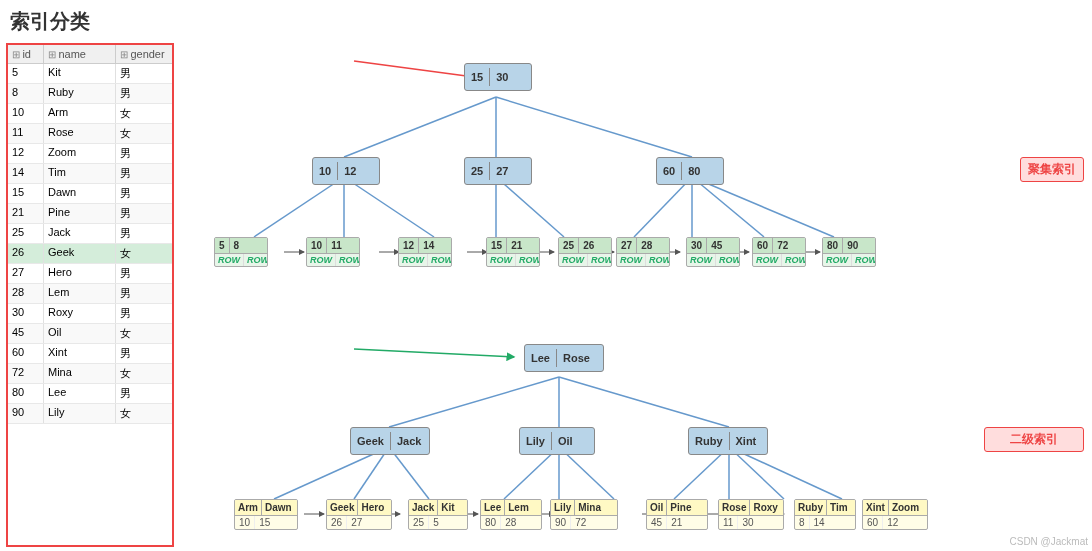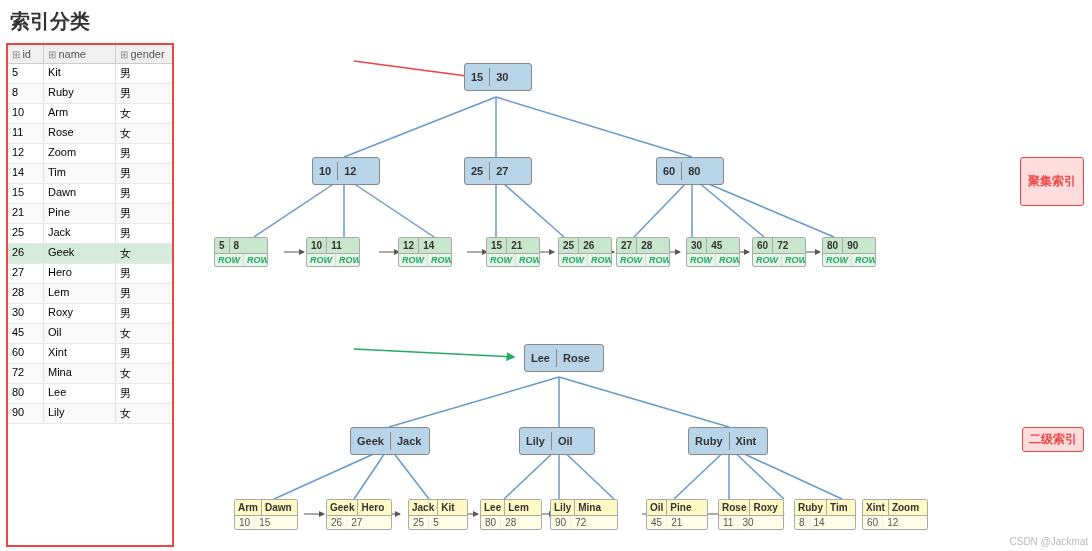--- a/index.html
+++ b/index.html
@@ -167,31 +167,31 @@
       font-size: 10px;
       border-right: 1px solid #eee;
     }
     .leaf-sec .sec-val:last-child { border-right: none; }
 
     .label-box {
       position: absolute;
       background: #ffdddd;
       border: 1.5px solid #e44;
       border-radius: 3px;
-      padding: 15px 7px;
+      padding: 3px 7px;
       color: #e44;
       font-size: 12px;
       font-weight: bold;
     }
     .label-box2 {
       position: absolute;
       background: #ffdddd;
       border: 1.5px solid #e44;
       border-radius: 3px;
-      padding: 3px 6px;
+      padding: 3px 25px;
       color: #e44;
       font-size: 12px;
       font-weight: bold;
     }
     .watermark {
       position: absolute;
       bottom: 4px;
       right: 4px;
       font-size: 10px;
       color: #bbb;

